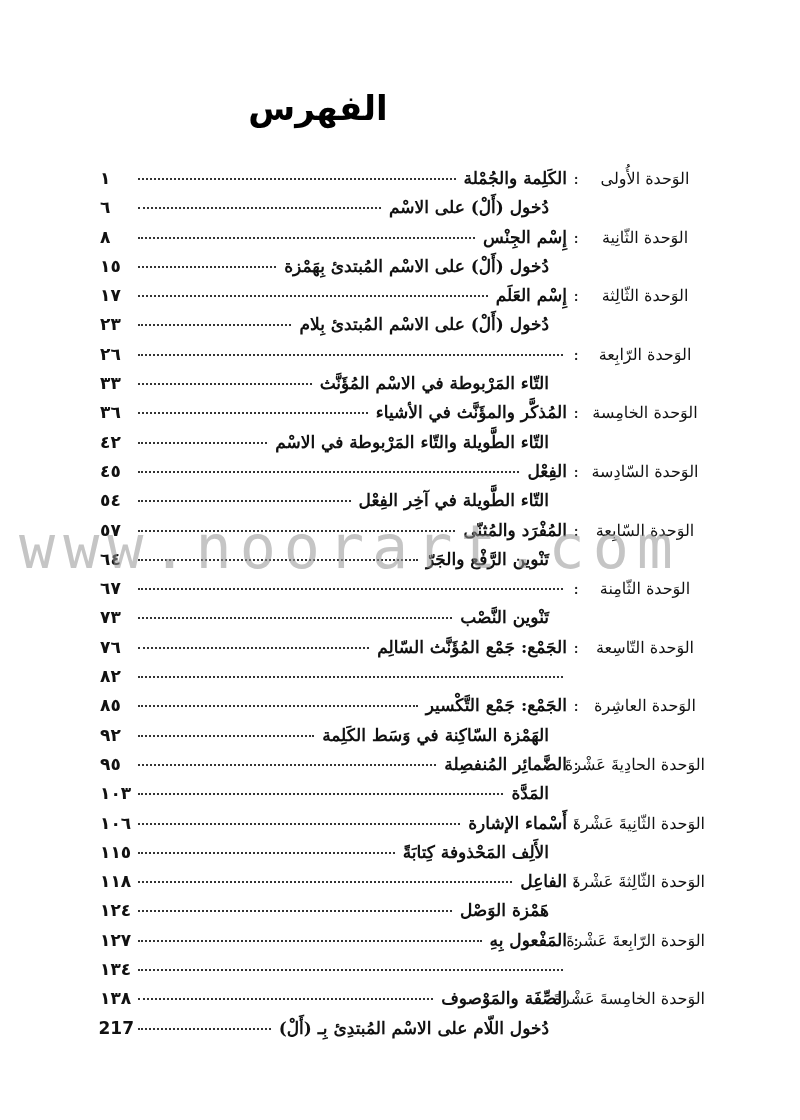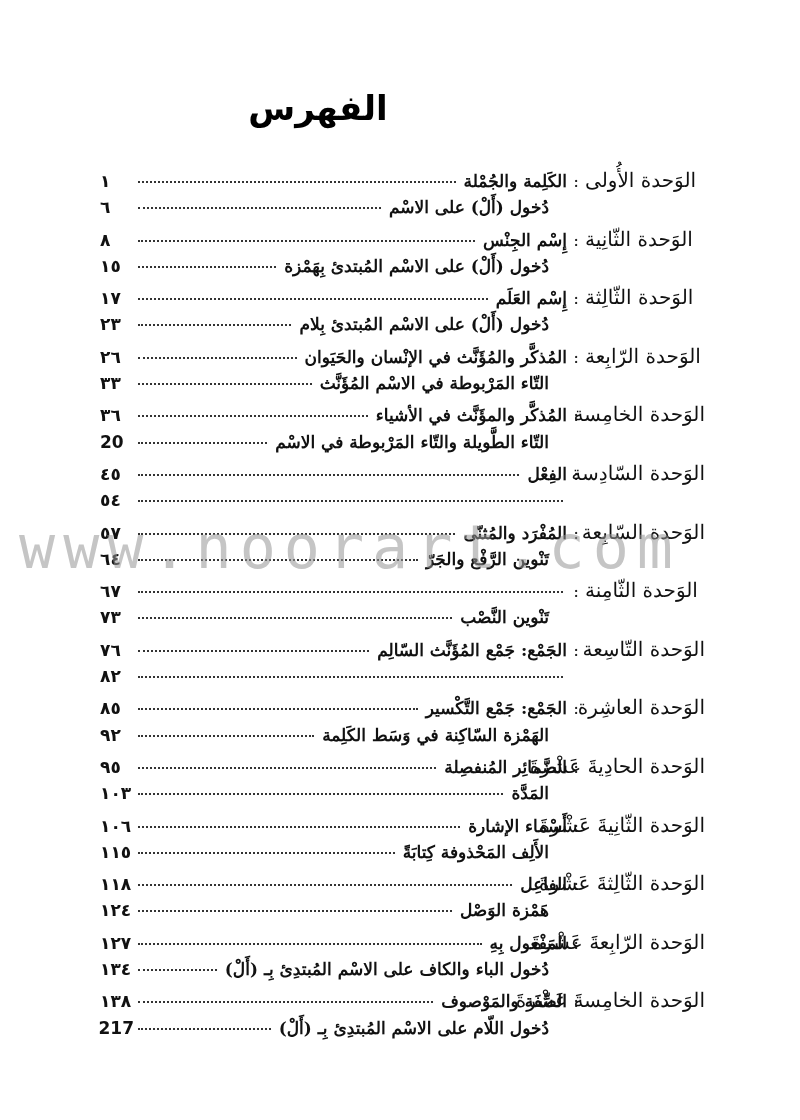--- a/index.html
+++ b/index.html
@@ -16,22 +16,22 @@
   }
   .toc {
     position: absolute; top: 168px; left: 100px; width: 605px;
     direction: rtl;
   }
   .toc-row {
     display: flex; flex-direction: row; align-items: baseline;
     height: 29.3px; font-size: 17px; font-weight: bold;
   }
   .unit-label {
-    width: 120px; flex: 0 0 120px; text-align: left;
-    font-weight: normal; font-size: 20px; white-space: nowrap;
+    width: 120px; flex: 0 0 120px; text-align: center;
+    font-weight: normal; font-size: 16px; white-space: nowrap;
   }
   .colon {
     width: 18px; flex: 0 0 18px; text-align: center; font-weight: normal;
   }
   .topic {
     white-space: nowrap; padding-left: 4px; text-align: right;
   }
   .sub .topic { padding-right: 18px; }
   .leader {
     flex: 1 1 auto; border-bottom: 2px dotted #333; margin: 0 4px; height: 0;
@@ -93,21 +93,20 @@
     <div class="toc-row sub">
       <span class="unit-label"></span>
       <span class="colon"></span>
       <span class="topic">دُخول (أَلْ) على الاسْم المُبتدئ بِلام</span>
       <span class="leader"></span>
       <span class="page-num">٢٣</span>
     </div>
     <div class="toc-row">
       <span class="unit-label">الوَحدة الرّابِعة</span>
       <span class="colon">:</span>
-      <span class="topic">المُذكَّر والمُؤَنَّث في الإنْسان والحَيَوان</span>
       <span class="leader"></span>
       <span class="page-num">٢٦</span>
     </div>
     <div class="toc-row sub">
       <span class="unit-label"></span>
       <span class="colon"></span>
       <span class="topic">التّاء المَرْبوطة في الاسْم المُؤَنَّث</span>
       <span class="leader"></span>
       <span class="page-num">٣٣</span>
     </div>
@@ -116,32 +115,33 @@
       <span class="colon">:</span>
       <span class="topic">المُذكَّر والمؤَنَّث في الأشياء</span>
       <span class="leader"></span>
       <span class="page-num">٣٦</span>
     </div>
     <div class="toc-row sub">
       <span class="unit-label"></span>
       <span class="colon"></span>
       <span class="topic">التّاء الطَّويلة والتّاء المَرْبوطة في الاسْم</span>
       <span class="leader"></span>
-      <span class="page-num">20</span>
+      <span class="page-num">٤٢</span>
     </div>
     <div class="toc-row">
       <span class="unit-label">الوَحدة السّادِسة</span>
       <span class="colon">:</span>
       <span class="topic">الفِعْل</span>
       <span class="leader"></span>
       <span class="page-num">٤٥</span>
     </div>
     <div class="toc-row sub">
       <span class="unit-label"></span>
       <span class="colon"></span>
+      <span class="topic">التّاء الطَّويلة في آخِر الفِعْل</span>
       <span class="leader"></span>
       <span class="page-num">٥٤</span>
     </div>
     <div class="toc-row">
       <span class="unit-label">الوَحدة السّابِعة</span>
       <span class="colon">:</span>
       <span class="topic">المُفْرَد والمُثنّى</span>
       <span class="leader"></span>
       <span class="page-num">٥٧</span>
     </div>
@@ -237,21 +237,20 @@
     <div class="toc-row">
       <span class="unit-label">الوَحدة الرّابِعةَ عَشْرةَ</span>
       <span class="colon">:</span>
       <span class="topic">المَفْعول بِهِ</span>
       <span class="leader"></span>
       <span class="page-num">١٢٧</span>
     </div>
     <div class="toc-row sub">
       <span class="unit-label"></span>
       <span class="colon"></span>
-      <span class="topic">دُخول الباء والكاف على الاسْم المُبتدِئ بِـ (أَلْ)</span>
       <span class="leader"></span>
       <span class="page-num">١٣٤</span>
     </div>
     <div class="toc-row">
       <span class="unit-label">الوَحدة الخامِسةَ عَشْرةَ</span>
       <span class="colon">:</span>
       <span class="topic">الصِّفَة والمَوْصوف</span>
       <span class="leader"></span>
       <span class="page-num">١٣٨</span>
     </div>

